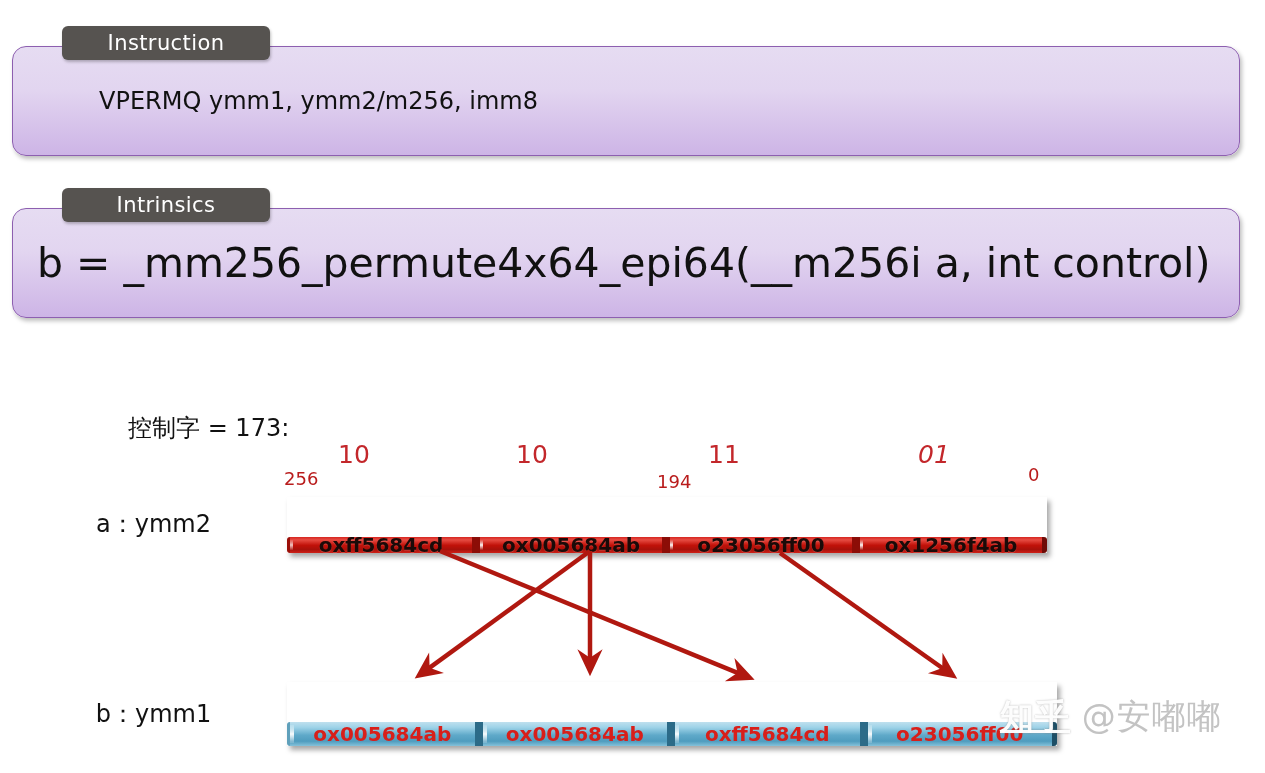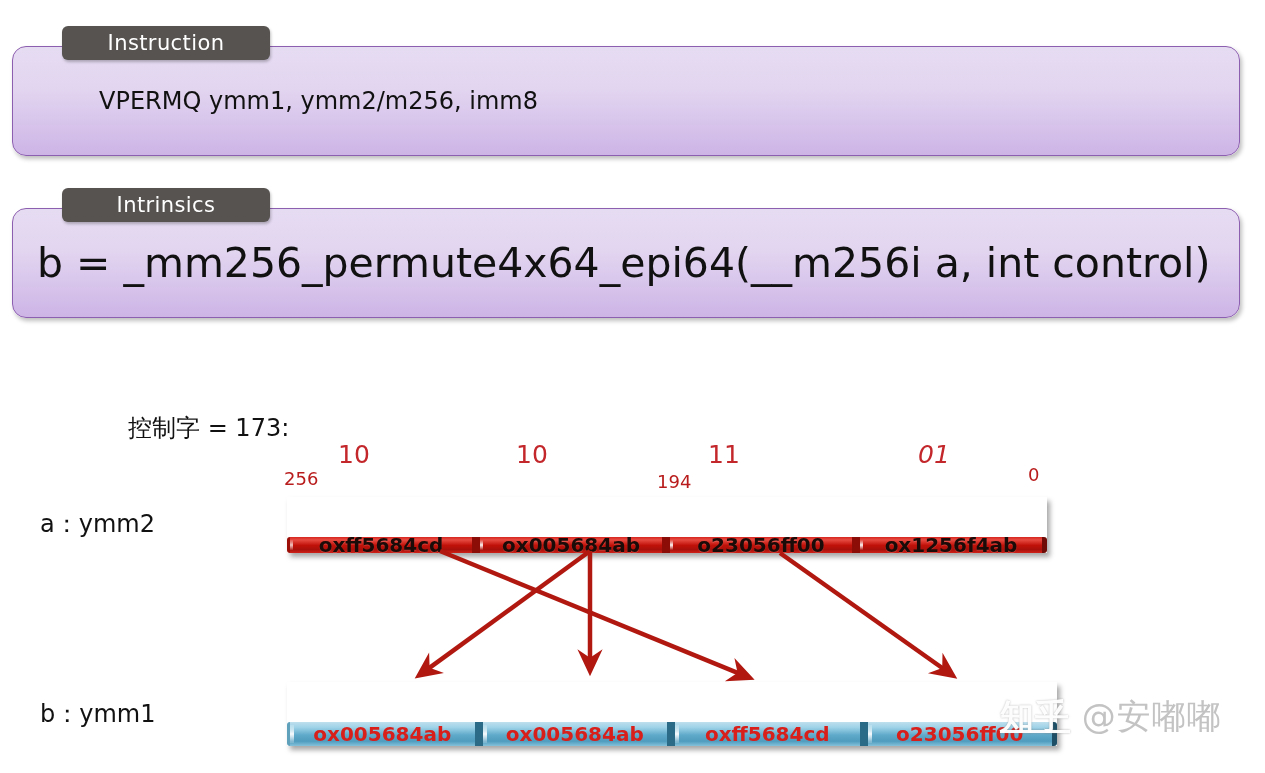--- a/index.html
+++ b/index.html
@@ -83,21 +83,21 @@
     font-size: 18px;
     color: #b91c1c;
   }
 
   
   .rowlabel {
     position: absolute;
     font-size: 24px;
     color: #111111;
     white-space: nowrap;
-    text-align: left;
+    text-align: center;
   }
 
   
   .bar {
     position: absolute;
     display: flex;
     box-shadow: 3px 4px 5px rgba(0,0,0,0.35);
   }
   .cell {
     flex: 1 1 0;

